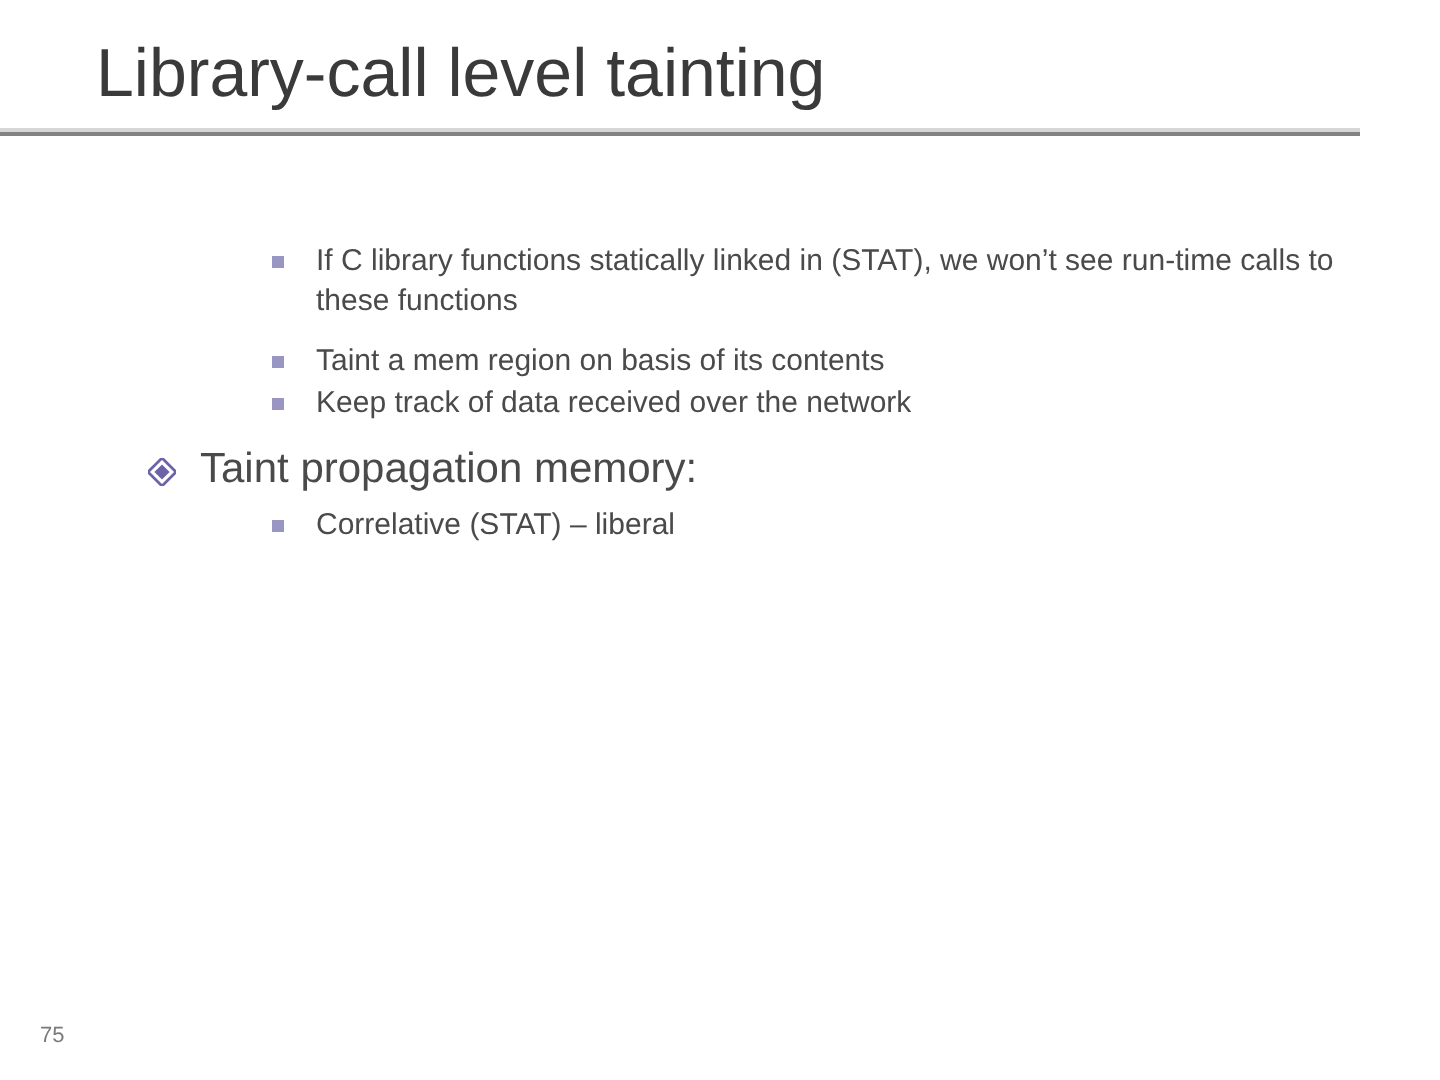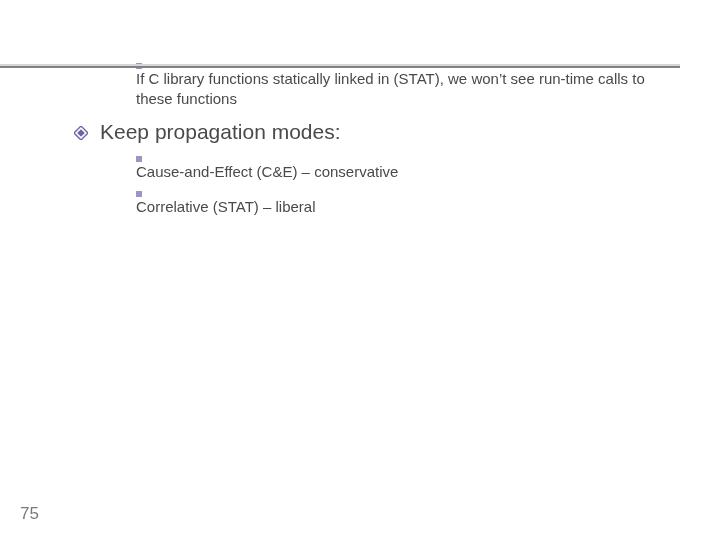--- a/index.html
+++ b/index.html
@@ -65,71 +65,79 @@
   .l2-group {
     margin: 2px 0 10px 62px;
   }
   .l2 {
     display: flex;
     align-items: flex-start;
     font-size: 15px;
     line-height: 1.32;
     color: #4a4a4a;
     margin-bottom: 2px;
-    flex-direction: column;
   }
   .l2 .bullet-square {
     flex: 0 0 auto;
     width: 6px;
     height: 6px;
     background: #9a96c4;
     margin-top: 7px;
     margin-right: 16px;
   }
   .l2 .text { flex: 1; }
   .page-number {
     position: absolute;
     left: 20px;
     bottom: 16px;
-    font-size: 17px;
+    font-size: 11px;
     color: #7a7a7a;
   }
 </style>
 </head>
 <body>
 
 <div class="slide">
 
+  <div class="title-region">
+    <div class="title">Library-call level tainting</div>
+  </div>
   <div class="underline-shadow"></div>
   <div class="underline-dark"></div>
 
   <div class="content">
 
     <div class="l2-group">
       <div class="l2">
         <span class="bullet-square"></span>
         <span class="text">If C library functions statically linked in (STAT), we won’t see run-time calls to these functions</span>
       </div>
     </div>
 
+    <div class="l2-group">
+      <div class="l2">
+        <span class="bullet-square"></span>
+        <span class="text">Taint a mem region on basis of its contents</span>
+      </div>
+      <div class="l2">
+        <span class="bullet-square"></span>
+        <span class="text">Keep track of data received over the network</span>
+      </div>
+    </div>
 
     <div class="l1">
       <span class="bullet-diamond">
         <svg width="14" height="14" viewBox="0 0 14 14">
             <path d="M7 0 L14 7 L7 14 L0 7 Z" fill="#fff" stroke="#6b63a8" stroke-width="1.4"></path>
             <path d="M7 3.2 L10.8 7 L7 10.8 L3.2 7 Z" fill="#6b63a8"></path>
           </svg>
       </span>
-      <span class="text">Keep propagation modes:</span>
+      <span class="text">Taint propagation memory:</span>
     </div>
     <div class="l2-group">
-      <div class="l2">
-        <span class="bullet-square"></span>
-        <span class="text">Cause-and-Effect (C&amp;E) – conservative</span>
-      </div>
       <div class="l2">
         <span class="bullet-square"></span>
         <span class="text">Correlative (STAT) – liberal</span>
       </div>
     </div>
 
   </div>
 
   <div class="page-number">75</div>
 

